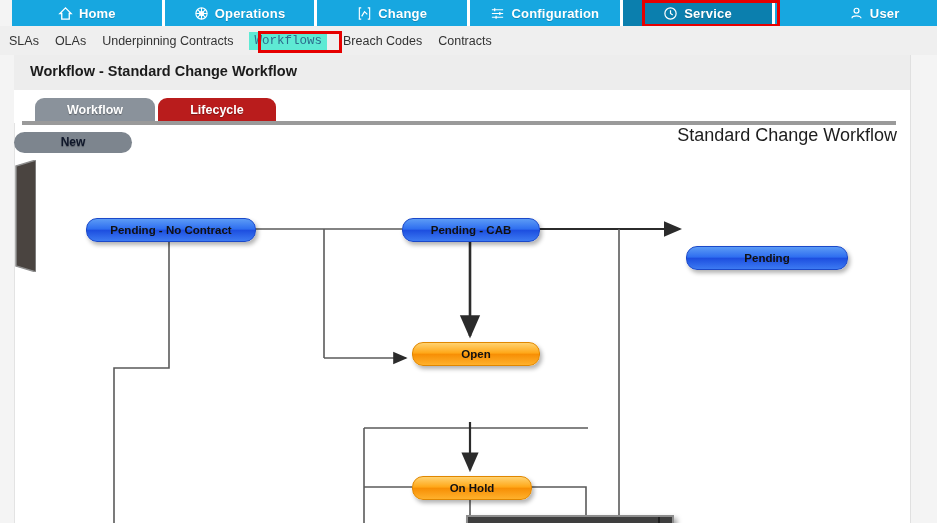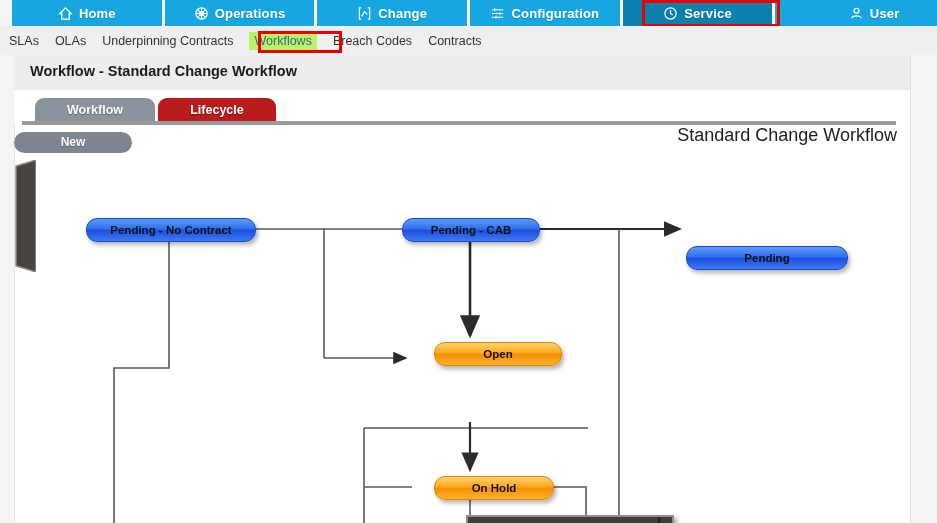--- a/index.html
+++ b/index.html
@@ -27,21 +27,21 @@
   .redbox{
     position:absolute;border:3px solid #e60000;box-sizing:border-box;pointer-events:none;
   }
   #rb-service{left:642px;top:0px;width:138px;height:27px;}
   #rb-workflows{left:258px;top:31px;width:84px;height:22px;}
 
   
   .subnav{position:absolute;left:0;top:26px;width:937px;height:29px;background:#efefef;
           display:flex;align-items:center;padding-left:9px;box-sizing:border-box;gap:16px;}
   .subnav-item{font-size:12.5px;color:#333333;white-space:nowrap;}
-  .subnav-item.sel{color:#2d6c8c;background:#bef264;padding:2px 5px;}
+  .subnav-item.sel{color:#2d6c8c;background:#5eead4;padding:2px 5px;font-family:Liberation Mono, monospace;}
 
   
   .panel{position:absolute;left:14px;top:55px;width:896px;height:468px;background:#ffffff;
          border-left:1px solid #e3e3e3;box-sizing:border-box;}
   .panel-right-edge{position:absolute;left:910px;top:55px;width:27px;height:468px;background:#f4f4f4;
                     border-left:1px solid #e0e0e0;box-sizing:border-box;}
 
   .titlebar{position:absolute;left:14px;top:55px;width:896px;height:35px;background:#ededed;}
   .page-title{position:absolute;left:30px;top:63px;font-size:14.5px;font-weight:bold;color:#1b1b1b;}
 
@@ -52,21 +52,21 @@
     border-radius:9px 9px 0 0;color:#ffffff;font-size:12.5px;font-weight:bold;
     text-shadow:0 1px 1px rgba(0,0,0,.35);
   }
   .tab.wf{left:35px;width:120px;background:#8a929b;}
   .tab.lc{left:158px;width:118px;background:#b91c1c;}
   .tab-underline{position:absolute;left:22px;top:121px;width:874px;height:4px;background:#9a9a9a;}
 
   
   .btn-new{
     position:absolute;left:14px;top:132px;width:118px;height:21px;border-radius:11px;
-    background:#7d858e;color:#ffffff;font-size:12px;font-weight:bold;text-align:center;line-height:21px;
+    background:#7d858e;color:#0f172a;font-size:12px;font-weight:bold;text-align:center;line-height:21px;
     text-shadow:0 1px 1px rgba(0,0,0,.3);
   }
   .wf-name{
     position:absolute;right:40px;top:125px;font-size:18px;font-weight:normal;color:#1d1d1d;
   }
 
   
   .canvas{position:absolute;left:14px;top:160px;width:896px;height:363px;overflow:hidden;}
   .canvas svg{position:absolute;left:0;top:0;}
 
@@ -76,21 +76,20 @@
     border-radius:11px;
     box-shadow:2px 3px 4px rgba(0,0,0,.30);
   }
   .node.blue{
     background:linear-gradient(to bottom,#5c9bf5 0%,#2f6ff0 45%,#1d4fe0 52%,#3c7af2 100%);
     border:1px solid #1b49c9;
   }
   .node.orange{
     background:linear-gradient(to bottom,#ffd270 0%,#ffa819 45%,#f78f05 52%,#ffb12c 100%);
     border:1px solid #e08700;
-    margin-left:22px;
   }
   #n-pnc{left:72px;top:58px;width:168px;}
   #n-cab{left:388px;top:58px;width:136px;}
   #n-pend{left:672px;top:58px;width:160px;margin-top:28px;}
   #n-open{left:398px;top:182px;width:126px;}
   #n-hold{left:398px;top:316px;width:118px;}
 
   
   .tooltip{
     position:absolute;left:452px;top:355px;width:208px;height:112px;

